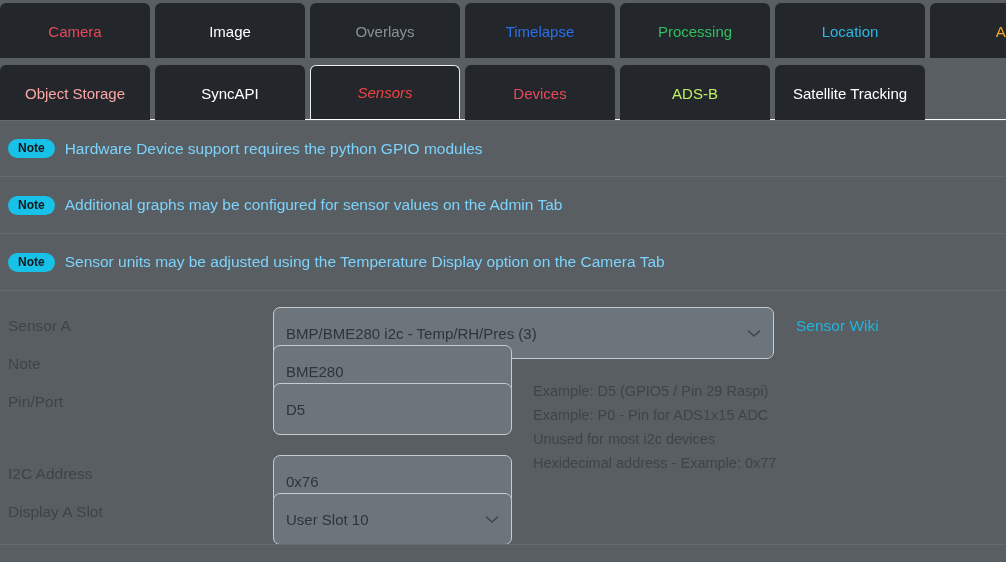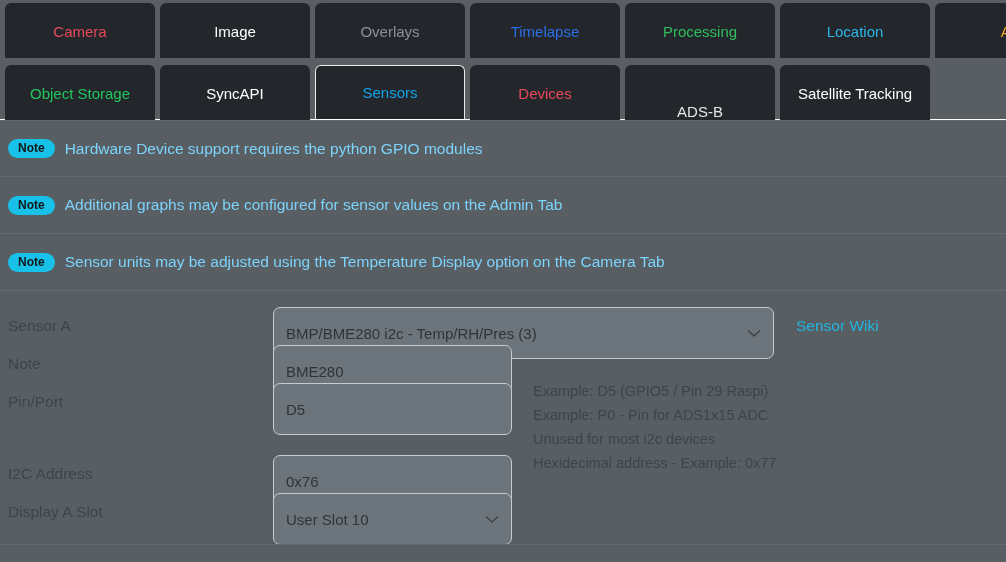--- a/index.html
+++ b/index.html
@@ -20,21 +20,20 @@
     position: relative;
     width: 1006px;
     background: #585e62;
     padding: 0;
   }
   .tabrow {
     display: flex;
     align-items: flex-end;
     height: 58px;
     gap: 5px;
-    padding-left: 5px;
     box-sizing: border-box;
     overflow: hidden;
   }
   .tabrow.row2 {
     height: 62px;
     position: relative;
   }
   .tab {
     flex: 0 0 150px;
     height: 55px;
@@ -196,33 +195,33 @@
       </div>
     <div class="tab" style="color: rgb(43, 183, 232);">
         <span>Location</span>
       </div>
     <div class="tab" style="color: rgb(245, 166, 35);">
         <span>Ad</span>
       </div>
   </div>
 
   <div class="tabrow row2">
-    <div class="tab" style="color: #22c55e;">
+    <div class="tab" style="color: #fca5a5;">
         <span>Object Storage</span>
       </div>
     <div class="tab" style="color: rgb(255, 255, 255);">
         <span>SyncAPI</span>
       </div>
-    <div class="tab active" style="color: #0ea5e9;">
+    <div class="tab active" style="color: #ef4444; font-style: italic;">
         <span>Sensors</span>
       </div>
     <div class="tab" style="color: rgb(232, 73, 90);">
         <span>Devices</span>
       </div>
-    <div class="tab" style="color: #e5e5e5; align-items: flex-end;">
+    <div class="tab" style="color: #bef264;">
         <span>ADS-B</span>
       </div>
     <div class="tab" style="color: rgb(255, 255, 255); margin-top: 10px;">
         <span>Satellite Tracking</span>
       </div>
   </div>
 
 </div>
 
 <div class="content">

